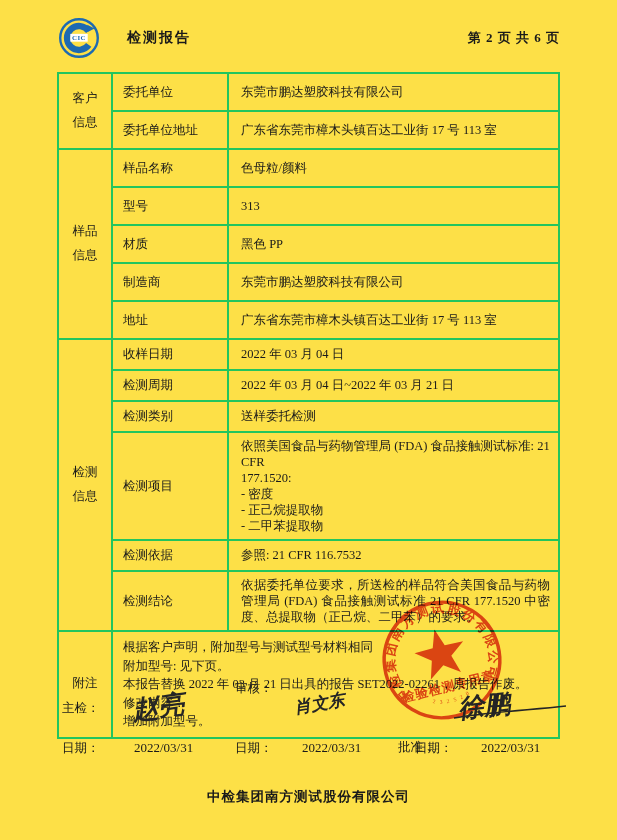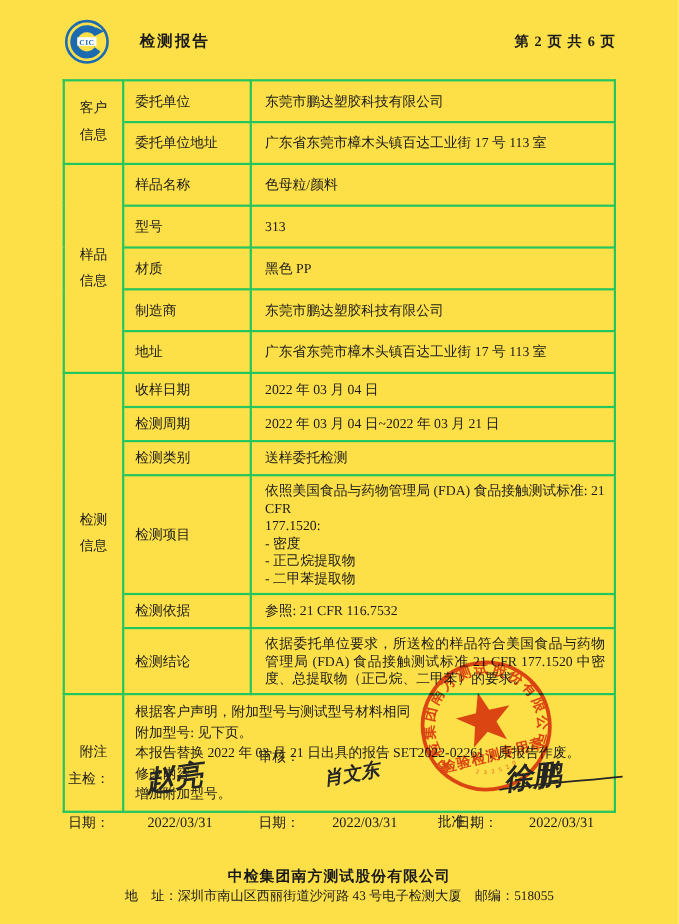--- a/index.html
+++ b/index.html
@@ -171,15 +171,14 @@
       </text>
       <polygon fill="#d93a2b" points="75,44 81.1,61.6 99.7,62 84.9,73.2 90.3,91 75,80.4 59.7,91 65.1,73.2 50.3,62 68.9,61.6"></polygon>
       <text class="stamp-red" x="75" y="106" font-size="12.5" font-weight="bold" text-anchor="middle" letter-spacing="1">检验检测专用章</text>
       <text class="stamp-red" font-size="5.5" letter-spacing="1.5">
         <textPath href="#serialPath" startOffset="4">2 3 2 5 2 0 7</textPath>
       </text>
     </g>
   </svg>
 
   <div class="footer-line f-company">中检集团南方测试股份有限公司</div>
-  <div class="footer-line f-addr">地　址：深圳市南山区西丽街道沙河路 43 号电子检测大厦　邮编：518055</div>
 
 </div>
 
 </body></html>

